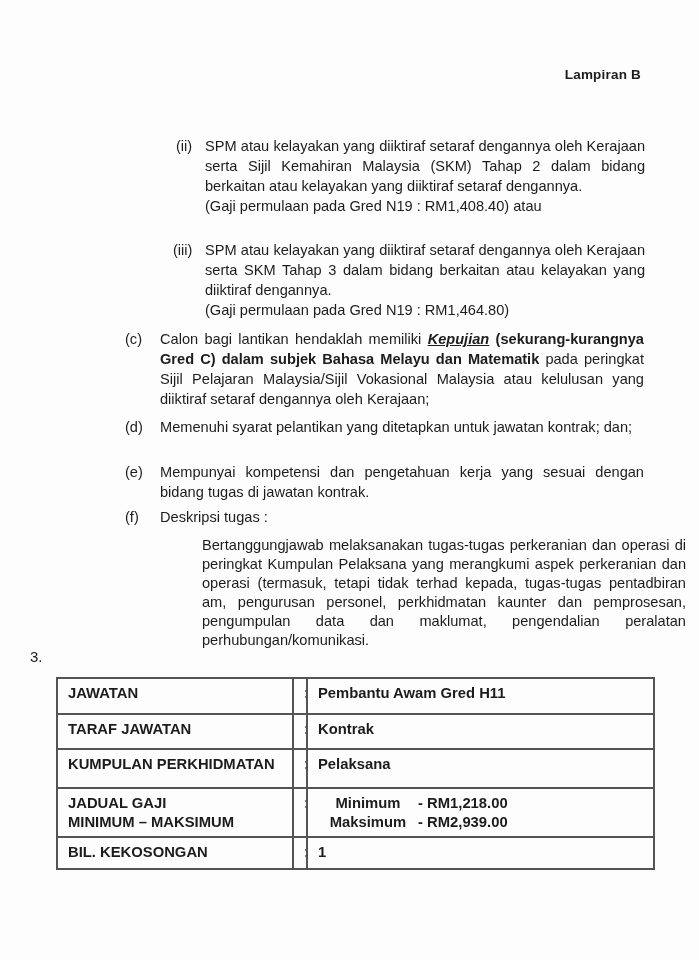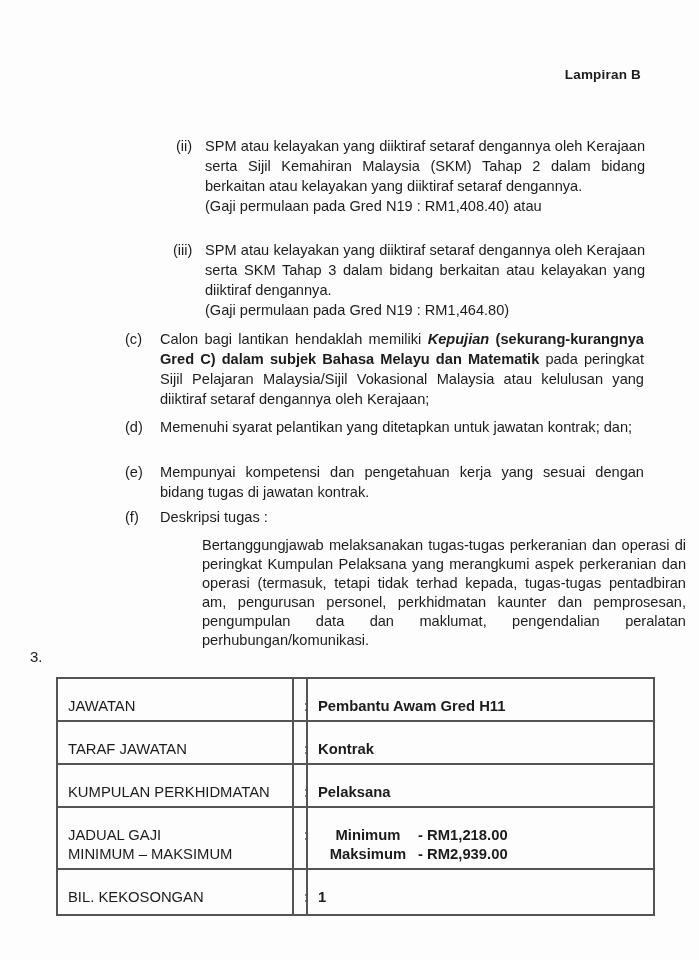--- a/index.html
+++ b/index.html
@@ -38,21 +38,21 @@
   }
   #item-ii   { left: 205px; top: 136px; width: 440px; }
   #item-ii .marker  { left: -29px; }
   #item-iii  { left: 205px; top: 240px; width: 440px; }
   #item-iii .marker { left: -32px; }
   #item-c    { left: 160px; top: 329px; width: 484px; }
   #item-d    { left: 160px; top: 417px; width: 484px; }
   #item-e    { left: 160px; top: 462px; width: 484px; }
   #item-f    { left: 160px; top: 507px; width: 484px; }
   .note { text-align: left; }
-  .bold-italic { font-weight: bold; font-style: italic; }
+  .bold-italic { font-weight: bold; font-style: italic; text-decoration: underline; }
   .bold { font-weight: bold; }
   .description {
     position: absolute;
     left: 160px;
     top: 536px;
     width: 484px;
     text-align: justify;
     font-size: 14.6px;
     line-height: 19px;
     margin-left: 42px;
@@ -67,24 +67,25 @@
     position: absolute;
     left: 56px;
     top: 677px;
     width: 597px;
     border-collapse: collapse;
     table-layout: fixed;
   }
   table.job-table td {
     border: 2px solid #545454;
     vertical-align: top;
-    padding: 18px 8px 4px 10px;
+    padding: 5px 8px 4px 10px;
     font-size: 14.8px;
     line-height: 19px;
     overflow: hidden;
+    font-weight: bold;
   }
   td.label-cell { white-space: pre-line; }
   td.colon-cell {
     padding-left: 0;
     padding-right: 0;
     text-align: center;
     font-weight: bold;
   }
   td.value-cell { font-weight: bold; }
   .pay-line { display: flex; }
@@ -92,21 +93,21 @@
     display: inline-block;
     width: 100px;
     flex: 0 0 100px;
     text-align: center;
   }
   tr.r1 { height: 36px; }
   tr.r2 { height: 35px; border-radius: 16px; }
   tr.r3 { height: 39px; }
   tr.r4 { height: 49px; }
   tr.r5 { height: 43px; }
-  tr.r6 { height: 46px; }
+  tr.r6 { height: 32px; }
 </style>
 </head>
 <body>
 
 <div class="page">
 
   <div class="appendix-tag">Lampiran B</div>
 
   <div class="item" id="item-ii">
     <span class="marker">(ii)</span>

